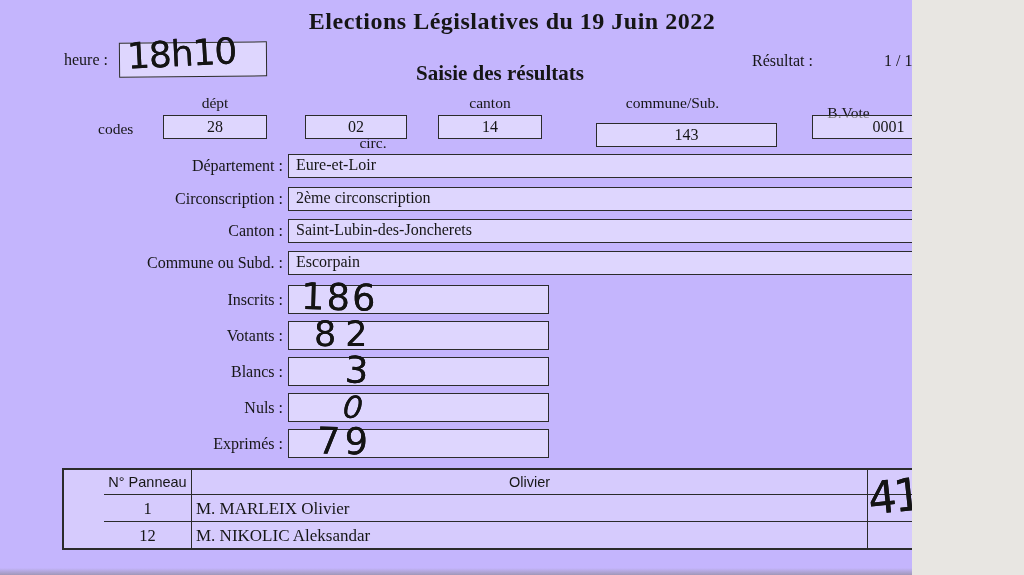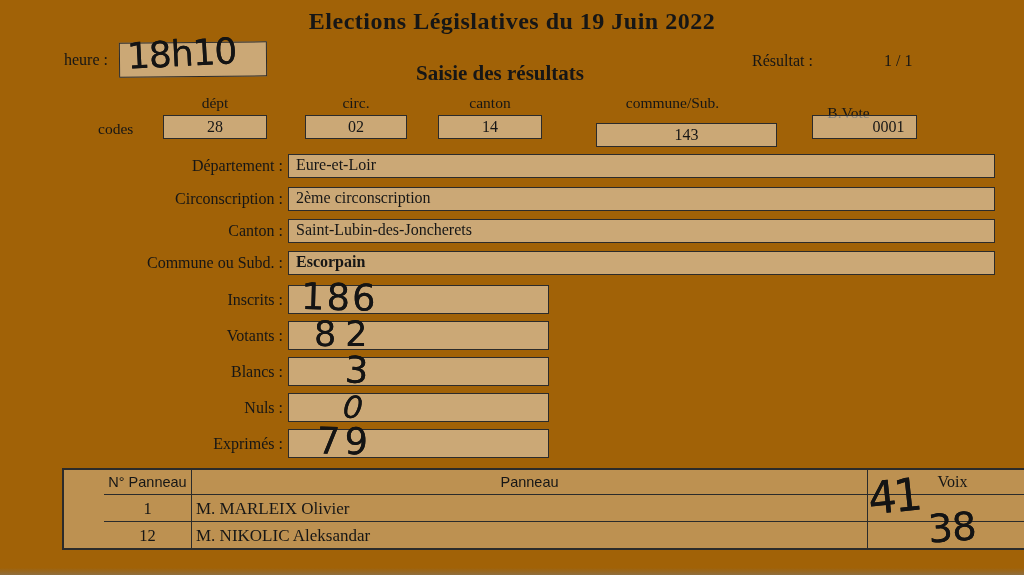--- a/index.html
+++ b/index.html
@@ -1,18 +1,18 @@
 <!DOCTYPE html>
 <html><head>
 <meta charset="utf-8">
 <style>
   html,body{margin:0;padding:0;background:#e8e6e2;}
   .page{
-    position:relative;width:1024px;height:575px;overflow:hidden;
-    background:#a16207;color:#161616;
+    position:relative;width:912px;height:575px;overflow:hidden;
+    background:#c4b5fd;color:#161616;
     font-family:"Liberation Serif","DejaVu Serif",serif;
   }
   .abs{position:absolute;}
   .title{
     left:0;top:8px;width:1024px;text-align:center;
     font-size:24px;font-weight:bold;letter-spacing:.5px;
   }
   .subtitle{
     left:0;top:41px;width:1000px;text-align:center;
     font-size:21px;font-weight:bold;margin-top:20px;
@@ -26,21 +26,21 @@
   }
   
   .code-lbl{top:94px;height:18px;text-align:center;font-size:15.5px;}
   .code-box{top:115px;height:24px;font-size:16px;text-align:center;line-height:21px;}
   
   .frow{left:0;width:1000px;}
   .frow .rl{position:absolute;left:0;top:0;width:283px;text-align:right;font-size:16px;}
   .frow .rb{position:absolute;left:288px;top:0;}
   .geo .rb{width:707px;height:24px;font-size:16px;line-height:20px;padding-left:7px;}
   .cnt .rb{width:261px;height:29px;}
-  .b{font-weight:bold;}
+  .b{font-weight:normal;}
   
   .rtable{left:62px;top:468px;width:933px;border:2px solid #2b2b2b;background:rgba(255,255,255,.3);padding-left:40px;}
   .trow{display:grid;grid-template-columns:87px 676px 1fr;}
   .trow > div{border-top:1.4px solid #2b2b2b;border-left:1.4px solid #2b2b2b;box-sizing:border-box;}
   .trow > div:first-child{border-left:none;}
   .thead > div{border-top:none;height:24px;line-height:24px;}
   .tdata > div{height:27px;line-height:27px;}
   .th-sans{font-family:"Liberation Sans","DejaVu Sans",sans-serif;font-size:14.5px;text-align:center;}
   .th-serif{font-size:16px;text-align:center;}
   .td-num{font-size:16.5px;text-align:center;}
@@ -63,21 +63,21 @@
   <span class="abs lbl" style="left:752px;top:52px;">Résultat :</span>
   <span class="abs lbl" style="left:884px;top:52px;">1 / 1</span>
 
   <span class="abs lbl" style="left:98px;top:117px;line-height:23px;font-size:15.5px;">codes</span>
 
   <span class="abs lbl code-lbl" style="left:163px;width:104px;">dépt</span>
   <div class="abs box code-box" style="left:163px;width:104px;">
     <span>28</span>
   </div>
 
-  <span class="abs lbl code-lbl" style="left:305px;width:102px;">circ.</span>
+  <span class="abs lbl code-lbl" style="left:322px;width:102px;margin-top:40px;">circ.</span>
   <div class="abs box code-box" style="left:305px;width:102px;">
     <span>02</span>
   </div>
 
   <span class="abs lbl code-lbl" style="left:438px;width:104px;">canton</span>
   <div class="abs box code-box" style="left:438px;width:104px;">
     <span>14</span>
   </div>
 
   <span class="abs lbl code-lbl" style="left:582px;width:181px;">commune/Sub.</span>
@@ -137,21 +137,21 @@
   </div>
   <div class="abs frow cnt" style="top:429px;height:29px;">
     <span class="rl" style="line-height:29px;">Exprimés :</span>
     <div class="rb box"></div>
     <span class="abs hand" style="left:317px;top:-6px;font-size:37px;letter-spacing:4px;transform:rotate(1deg);">79</span>
   </div>
 
   <div class="abs rtable">
     <div class="trow thead">
       <div class="th-sans">N° Panneau</div>
-      <div class="th-sans">Panneau</div>
+      <div class="th-sans">Olivier</div>
       <div class="th-serif">Voix</div>
     </div>
     <div class="trow tdata">
       <div class="td-num">1</div>
       <div class="td-name">M. MARLEIX Olivier</div>
       <div></div>
     </div>
     <div class="trow tdata">
       <div class="td-num">12</div>
       <div class="td-name">M. NIKOLIC Aleksandar</div>

